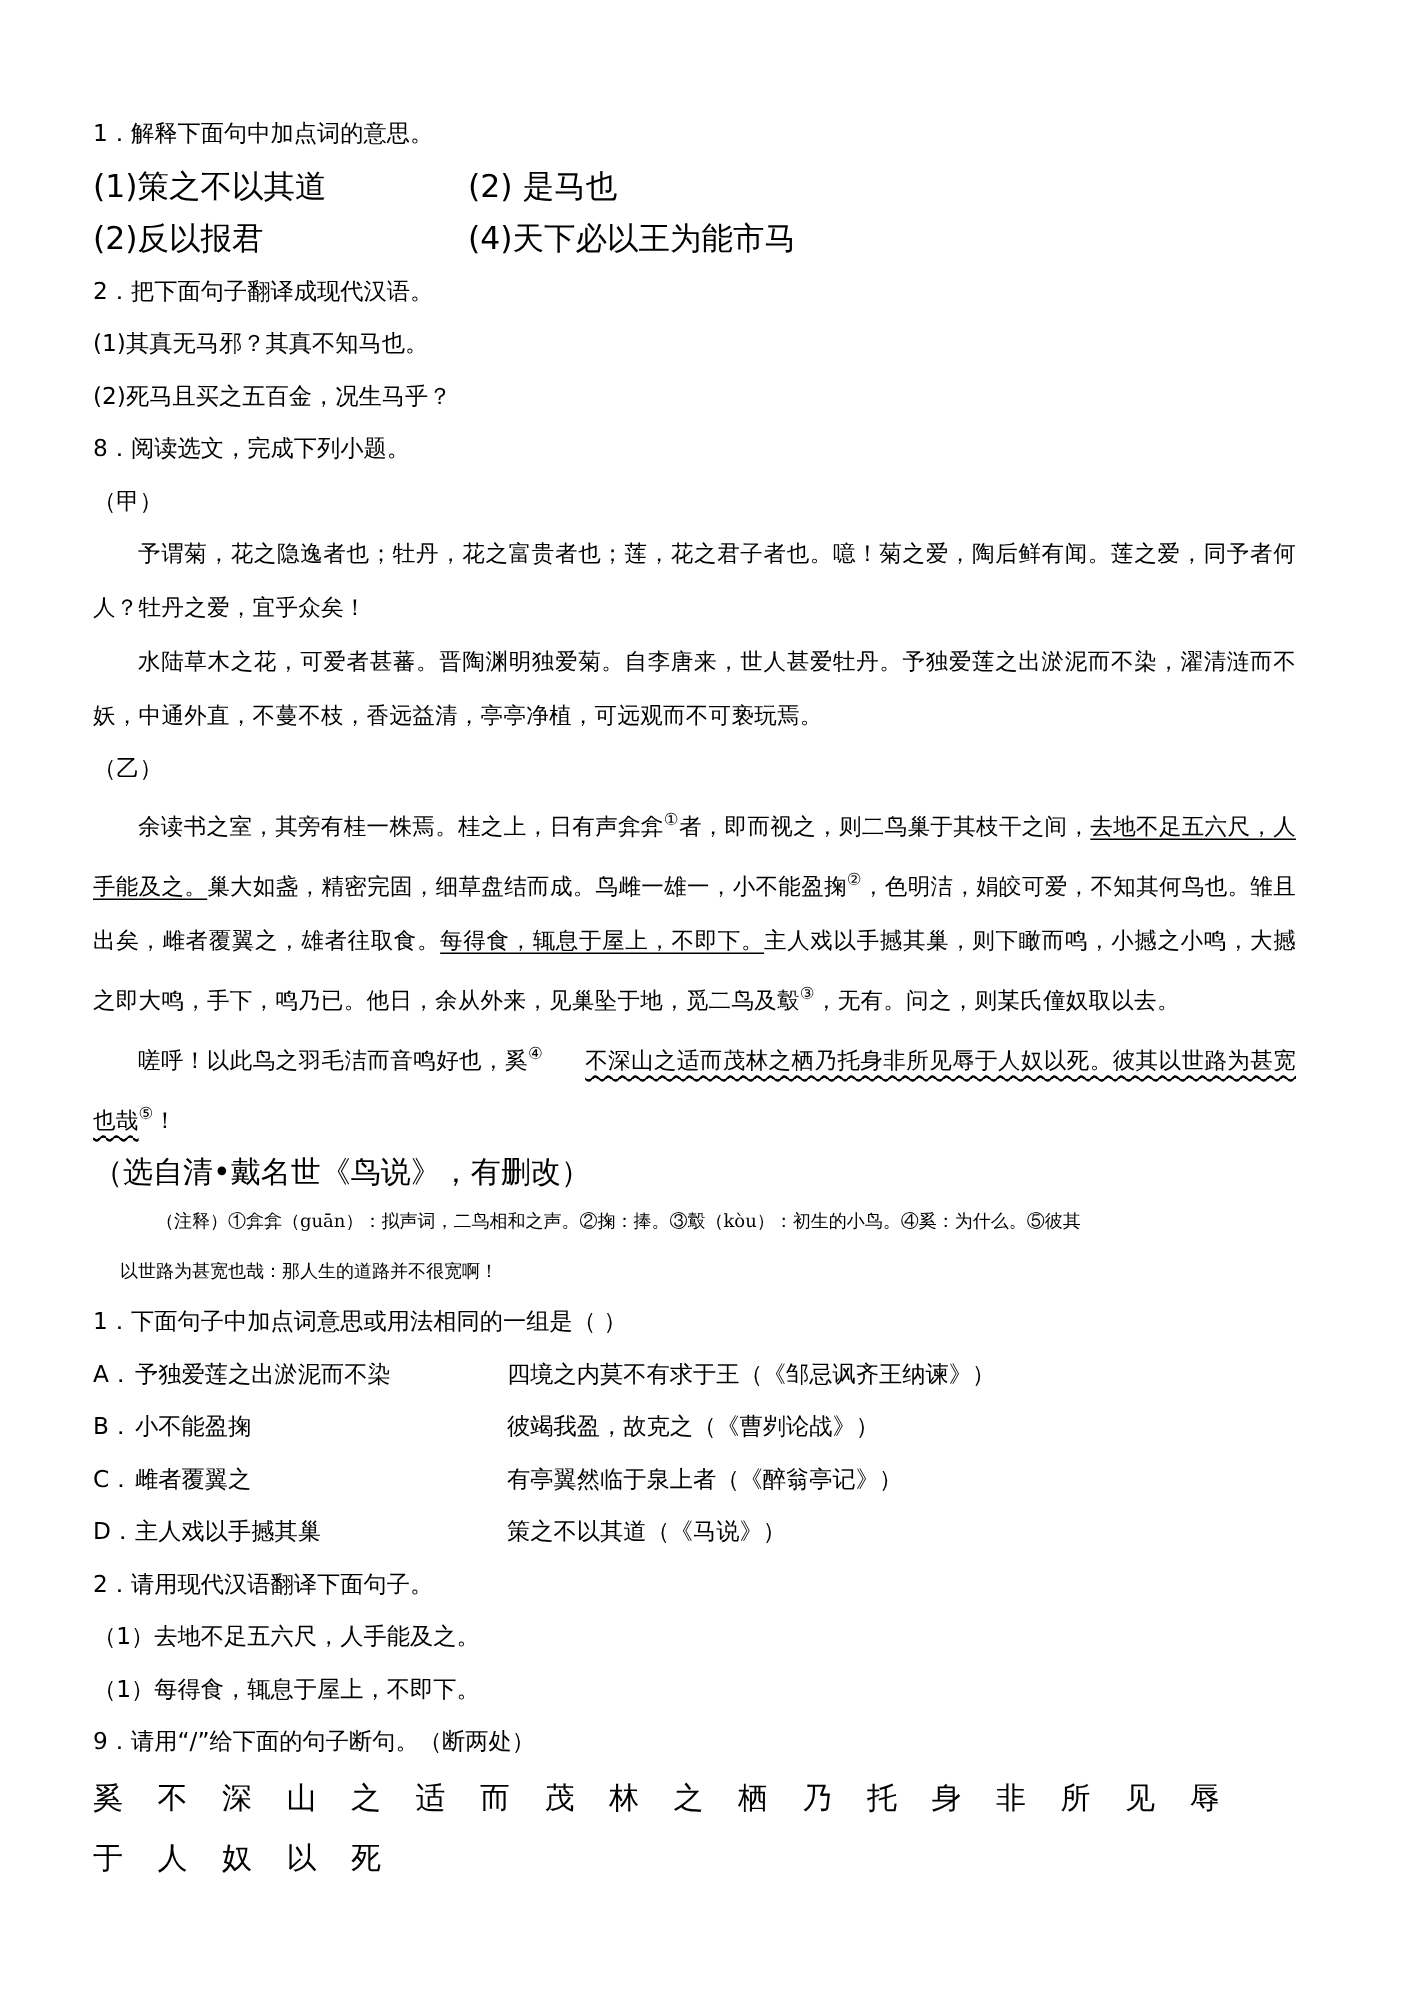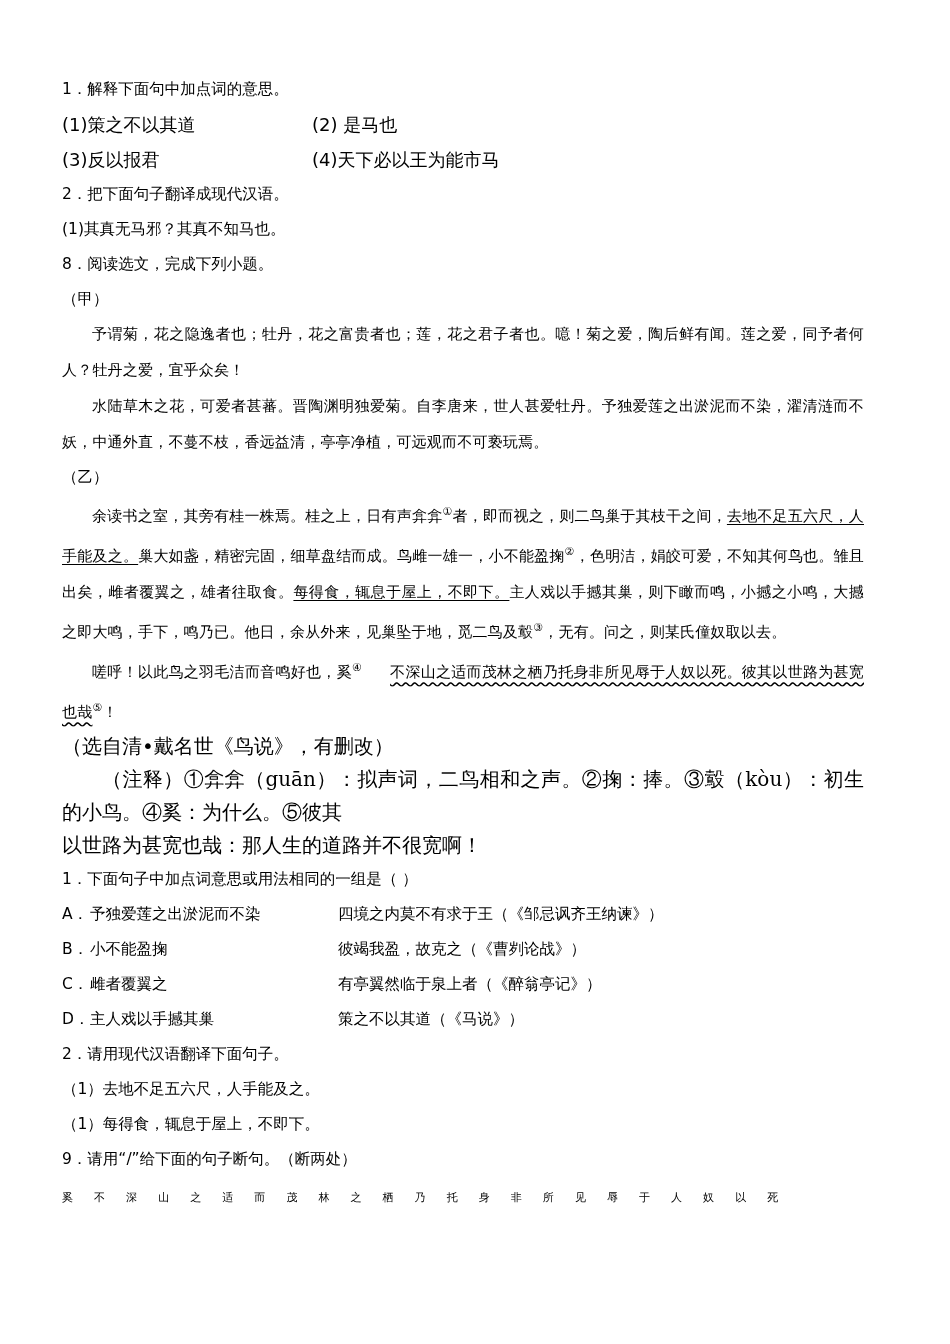--- a/index.html
+++ b/index.html
@@ -31,21 +31,21 @@
     text-indent: 2em;
     text-align: justify;
     letter-spacing: 0.2px;
   }
   .label {
     font-size: 15.5px;
     line-height: 34px;
   }
   .two-col {
     display: flex;
-    font-size: 18px;
+    font-size: 21px;
     line-height: 35px;
     justify-content: center;
   }
   .two-col .c1 { width: 250px; flex: 0 0 250px; }
   .two-col .c2 { flex: 1 1 auto; }
   .choice {
     display: flex;
     font-size: 15.5px;
     line-height: 35px;
   }
@@ -53,30 +53,31 @@
   .choice .ch-a { width: 248px; flex: 0 0 248px; }
   .choice .ch-b { flex: 1 1 auto; }
   .u { text-decoration: underline; text-underline-offset: 3px; }
   .wavy {
     text-decoration: underline;
     text-decoration-style: wavy;
     text-underline-offset: 4px;
     margin-left: 28px;
   }
   .spaced {
-    font-family: Liberation Sans, sans-serif;
-    font-size: 11px;
+    font-family: Liberation Serif, serif;
+    font-size: 20px;
     letter-spacing: 9px;
     line-height: 40px;
   }
   .note {
     font-family: "DejaVu Serif", "Liberation Serif", serif;
-    font-size: 20px;
+    font-size: 12px;
     line-height: 33px;
     text-align: justify;
+    margin-left: 18px;
   }
   .note-first { text-indent: 2em; }
   .src {
     font-size: 20px;
     line-height: 33px;
   }
   .sub { font-size: 11px; vertical-align: super; }
 </style>
 </head>
 <body>
@@ -84,26 +85,27 @@
 <div class="page">
 
   <div class="q-line">1．解释下面句中加点词的意思。</div>
 
   <div class="two-col">
     <div class="c1">(1)策之不以其道</div>
     <div class="c2">(2)  是马也</div>
   </div>
 
   <div class="two-col">
-    <div class="c1">(3)反以报君</div>
+    <div class="c1">(2)反以报君</div>
     <div class="c2">(4)天下必以王为能市马</div>
   </div>
 
   <div class="q-line">2．把下面句子翻译成现代汉语。</div>
   <div class="q-line">(1)其真无马邪？其真不知马也。</div>
+  <div class="q-line">(2)死马且买之五百金，况生马乎？</div>
 
 
   <div class="q-line">8．阅读选文，完成下列小题。</div>
 
   <div class="label">（甲）</div>
 
   <div class="para">予谓菊，花之隐逸者也；牡丹，花之富贵者也；莲，花之君子者也。噫！菊之爱，陶后鲜有闻。莲之爱，同予者何人？牡丹之爱，宜乎众矣！</div>
   <div class="para">水陆草木之花，可爱者甚蕃。晋陶渊明独爱菊。自李唐来，世人甚爱牡丹。予独爱莲之出淤泥而不染，濯清涟而不妖，中通外直，不蔓不枝，香远益清，亭亭净植，可远观而不可亵玩焉。</div>
 
   <div class="label">（乙）</div>

